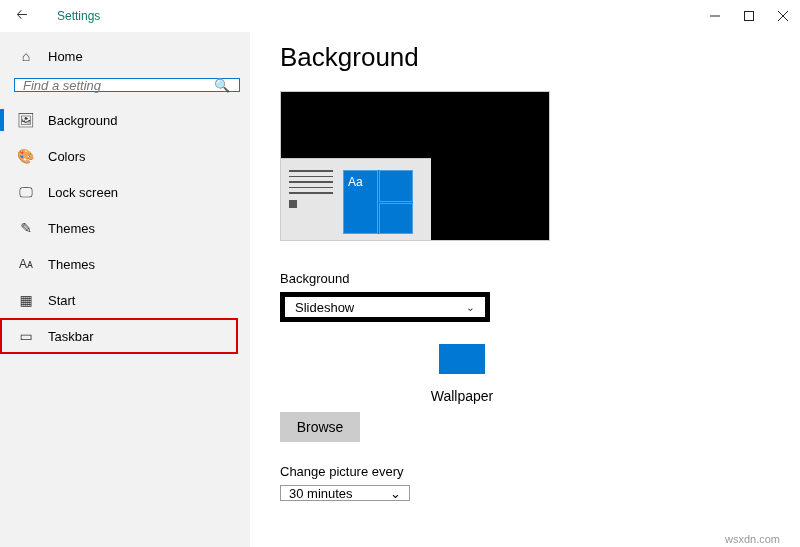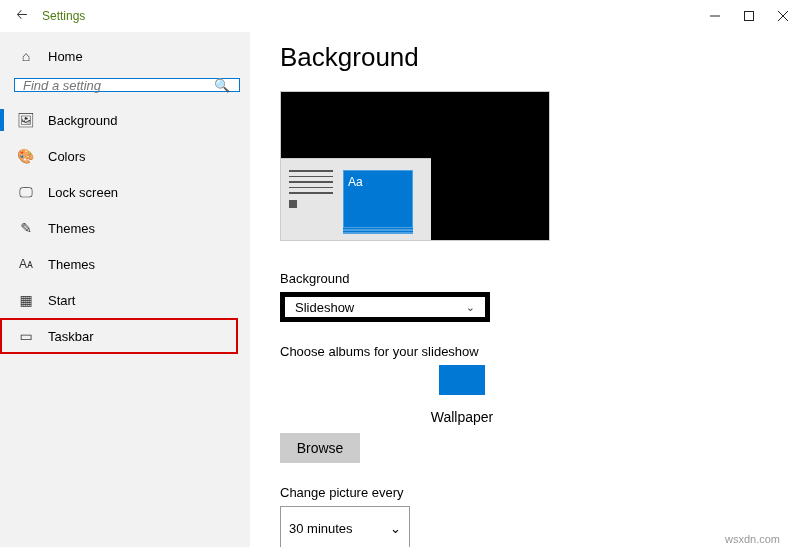--- a/index.html
+++ b/index.html
@@ -13,21 +13,21 @@
     overflow: hidden;
     position: relative;
   }
   .titlebar {
     height: 32px;
     display: flex;
     align-items: center;
     padding-left: 8px;
   }
   .titlebar .back { width: 28px; text-align: center; font-size: 14px; color: #333; }
-  .titlebar .title { font-size: 12px; color: #4d7c0f; margin-left: 6px; }
+  .titlebar .title { font-size: 12px; color: #0f766e; margin-left: 21px; }
   .win-controls {
     margin-left: auto;
     display: flex;
   }
   .win-controls div {
     width: 34px;
     height: 32px;
     display: flex;
     align-items: center;
     justify-content: center;
@@ -122,21 +122,21 @@
     background: #e6e6e6;
     border-top: 1px solid #ccc;
     display: flex;
   }
   .pw-tiles {
     position: absolute;
     left: 62px; bottom: 6px;
     width: 70px; height: 64px;
     background: #0078d4;
     display: grid;
-    grid-template-columns: 1fr;
+    grid-template-columns: 1fr 1fr;
     grid-template-rows: 1fr 1fr;
     gap: 1px;
   }
   .pw-tiles div { background: #0078d4; border: 1px solid rgba(255,255,255,.3); }
   .pw-tiles .big { grid-row: span 2; display:flex;align-items:flex-start;justify-content:flex-start;padding:4px;color:#fff;font-size:12px;}
   .pw-left {
     position:absolute; left:8px; bottom:6px;
     width:48px; height:64px;
     display:flex; flex-direction:column; justify-content:flex-start;
     gap:4px;
@@ -149,21 +149,21 @@
     border: 5px solid #000000;
     display: flex;
     align-items: center;
     padding: 0 10px;
     font-size: 13px;
     margin-bottom: 22px;
     justify-content: space-between;
   }
   .select-box .chev { font-size: 11px; color:#444;}
   .small-select {
-    width: 130px; height: 44px;
+    width: 130px; height: 16px;
     border: 1px solid #999;
     display: flex;
     align-items: center;
     padding: 0 8px;
     font-size: 13px;
     justify-content: space-between;
     margin-bottom: 20px;
     text-align: center;
   }
   .album-row {
@@ -281,21 +281,20 @@
         </div>
       </div>
     </div>
 
     <div class="field-label">Background</div>
     <div class="select-box">
       <span>Slideshow</span>
       <span class="chev">⌄</span>
     </div>
 
-    <div class="field-label">Choose albums for your slideshow</div>
     <div class="album-row">
       <div class="album-swatch"></div>
       <span>Wallpaper</span>
     </div>
     <button class="browse-btn">Browse</button>
 
     <div class="field-label">Change picture every</div>
     <div class="small-select">
       <span>30 minutes</span>
       <span class="chev">⌄</span>

